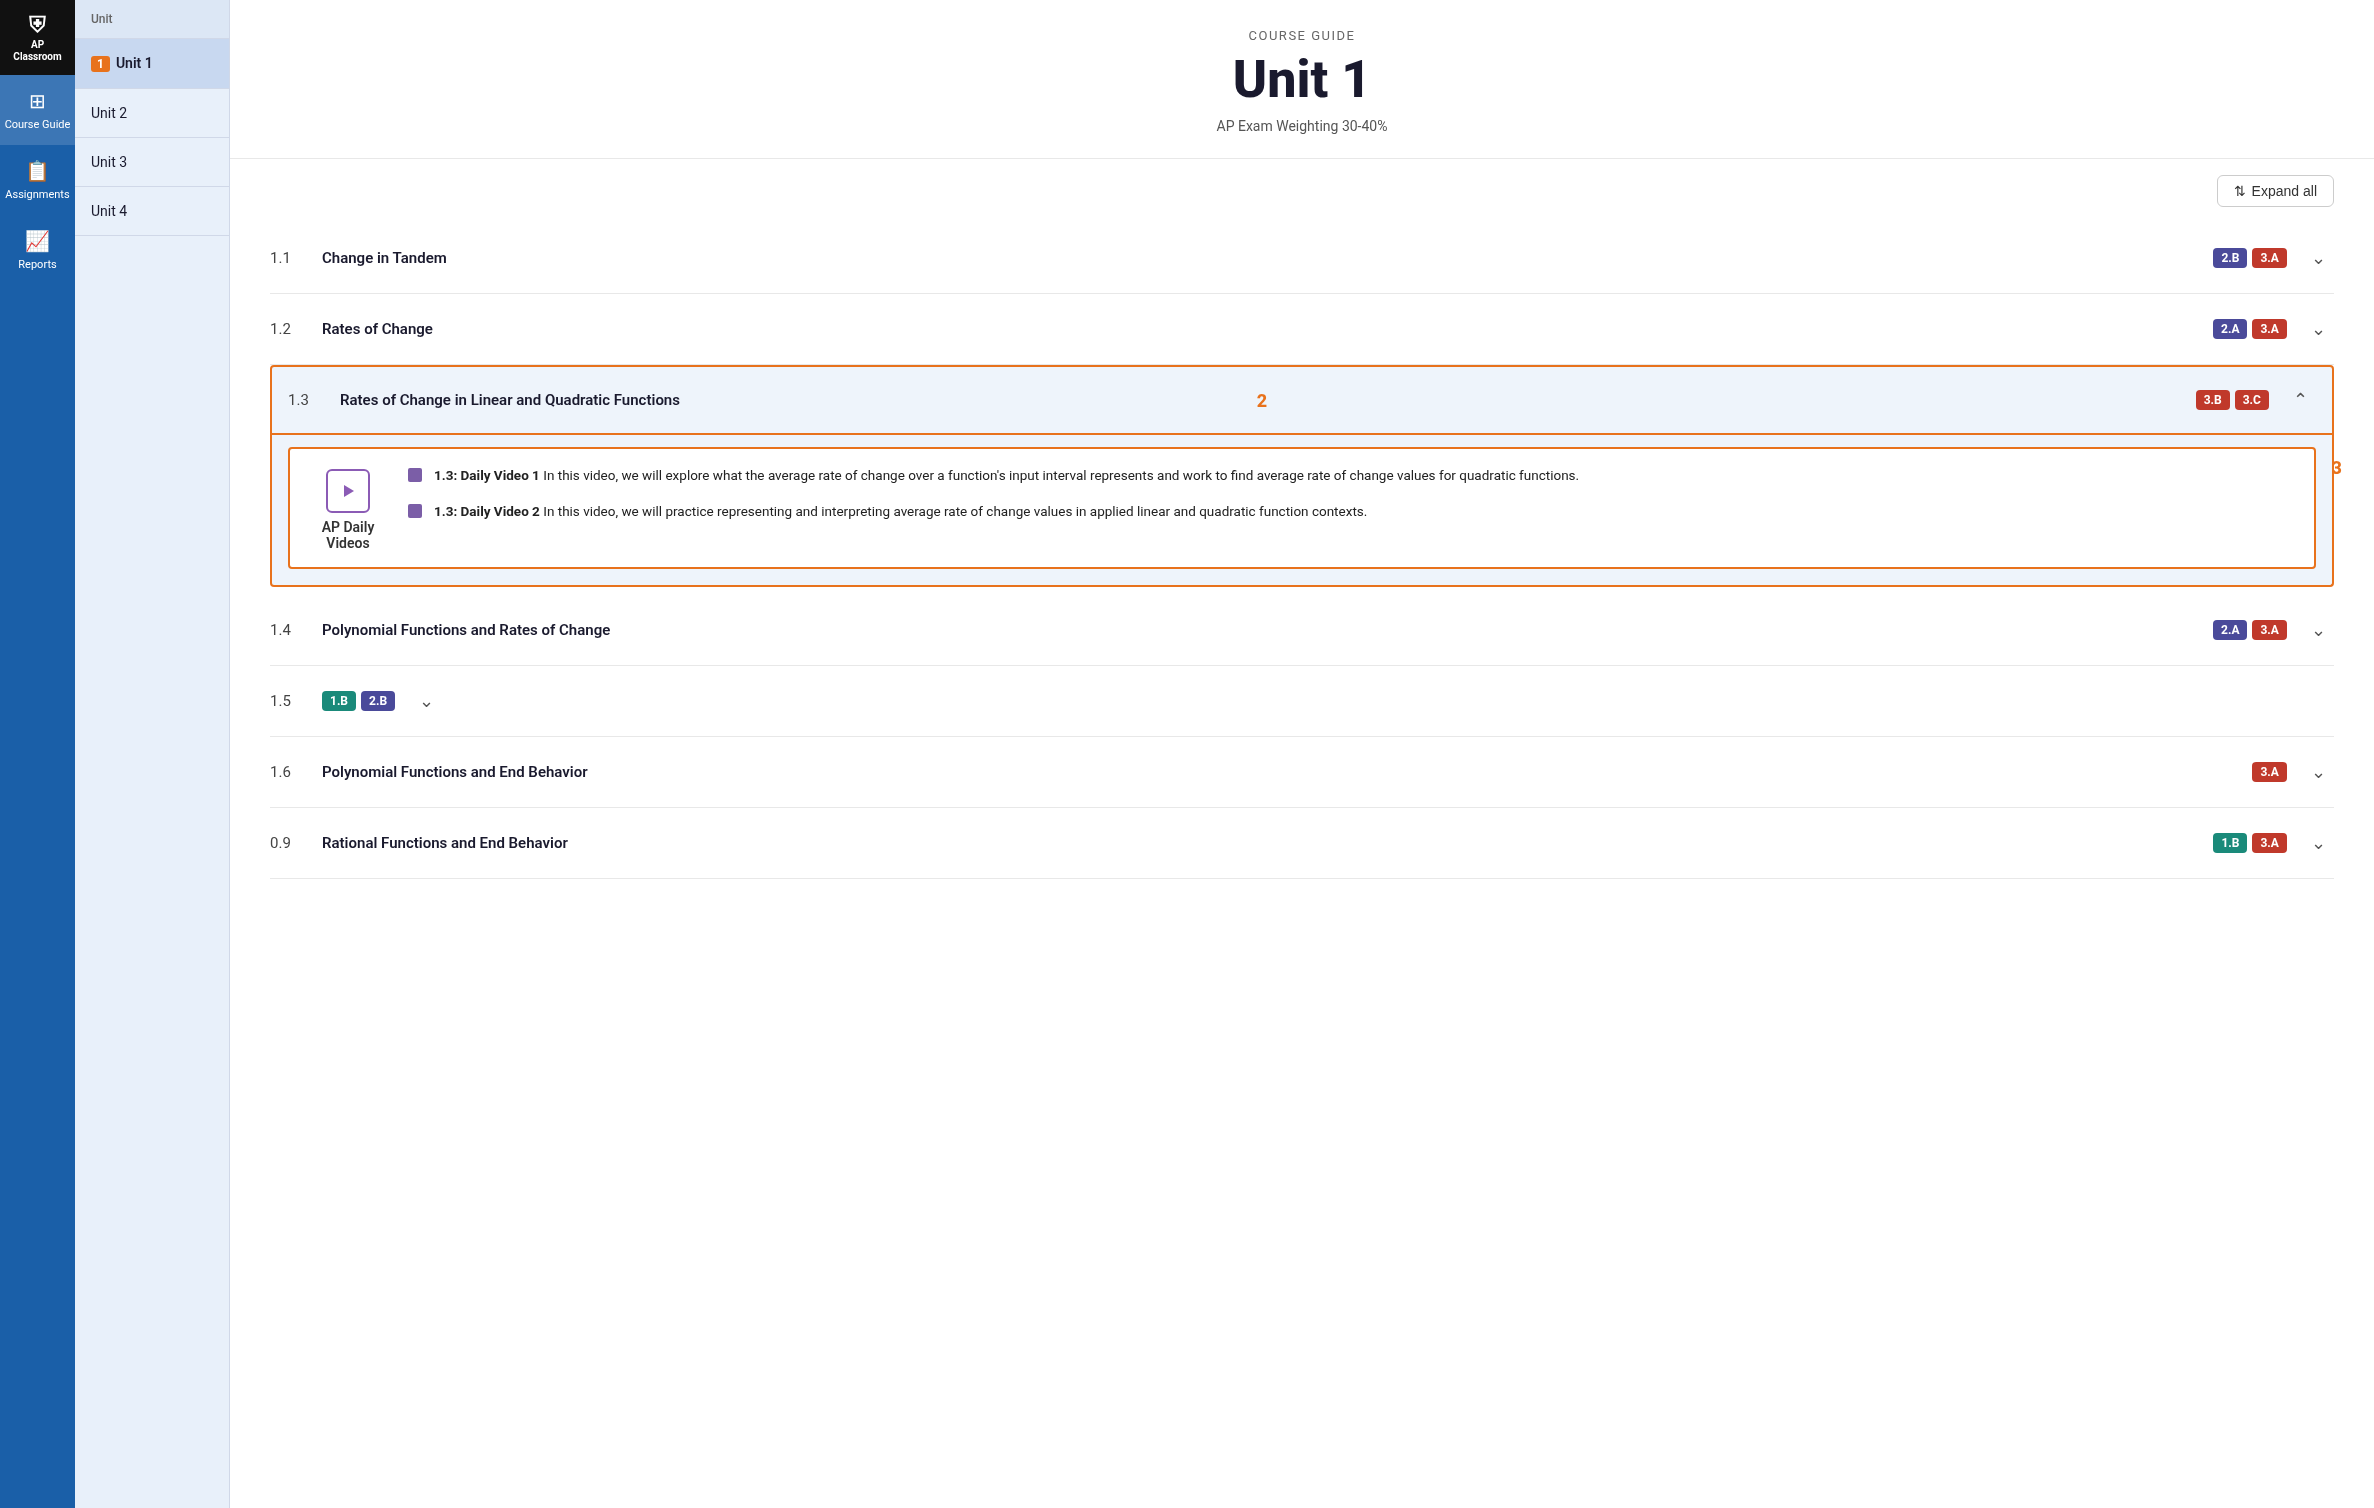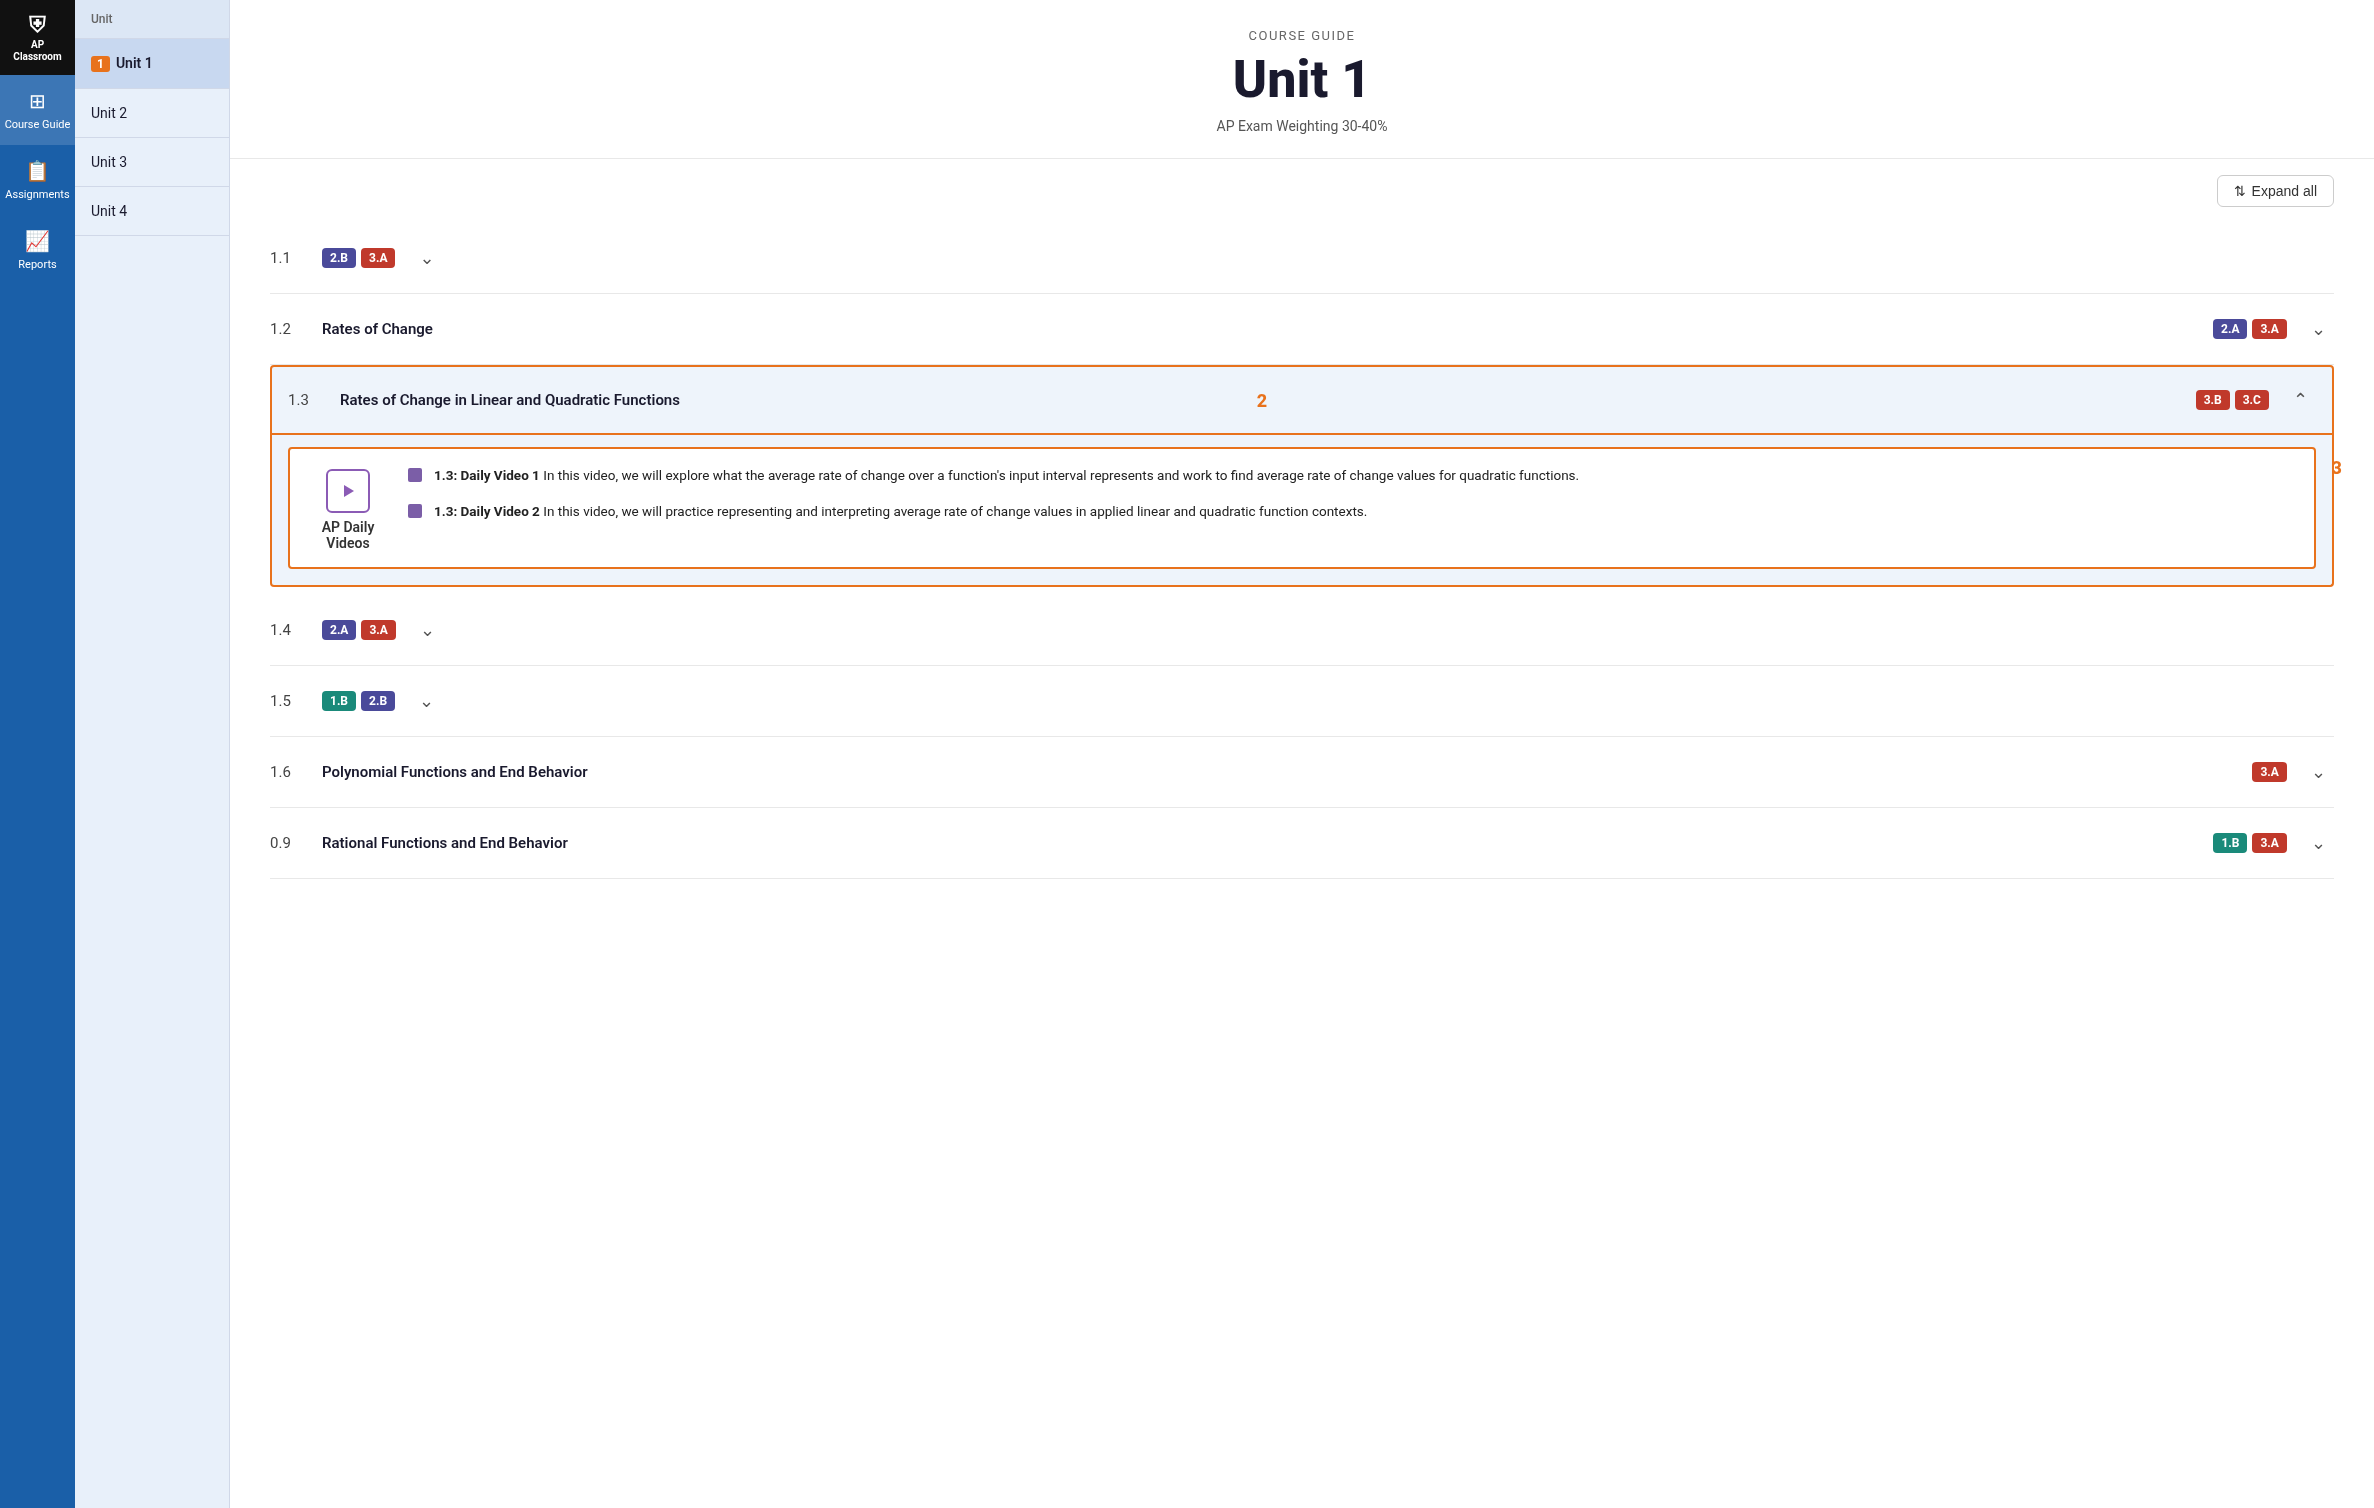--- a/index.html
+++ b/index.html
@@ -285,20 +285,21 @@
 
     <div class="expand-all-row">
       <button class="expand-all-btn">
         <span>⇅</span>
         <span>Expand all</span>
       </button>
     </div>
 
     <div class="lesson-row">
       <span class="lesson-number">1.1</span>
+      <span class="lesson-title">Change in Tandem</span>
       <div class="lesson-badges">
         <span class="badge badge-purple">2.B</span>
         <span class="badge badge-orange">3.A</span>
       </div>
       <button class="chevron-btn">⌄</button>
     </div>
 
     <div class="lesson-row">
       <span class="lesson-number">1.2</span>
       <span class="lesson-title">Rates of Change</span>
@@ -354,20 +355,21 @@
                 <span>  In this video, we will practice representing and interpreting average rate of change values in applied linear and quadratic function contexts.</span>
               </div>
             </div>
           </div>
         </div>
       </div>
     </div>
 
     <div class="lesson-row">
       <span class="lesson-number">1.4</span>
+      <span class="lesson-title">Polynomial Functions and Rates of Change</span>
       <div class="lesson-badges">
         <span class="badge badge-purple">2.A</span>
         <span class="badge badge-orange">3.A</span>
       </div>
       <button class="chevron-btn">⌄</button>
     </div>
 
     <div class="lesson-row">
       <span class="lesson-number">1.5</span>
       <div class="lesson-badges">

